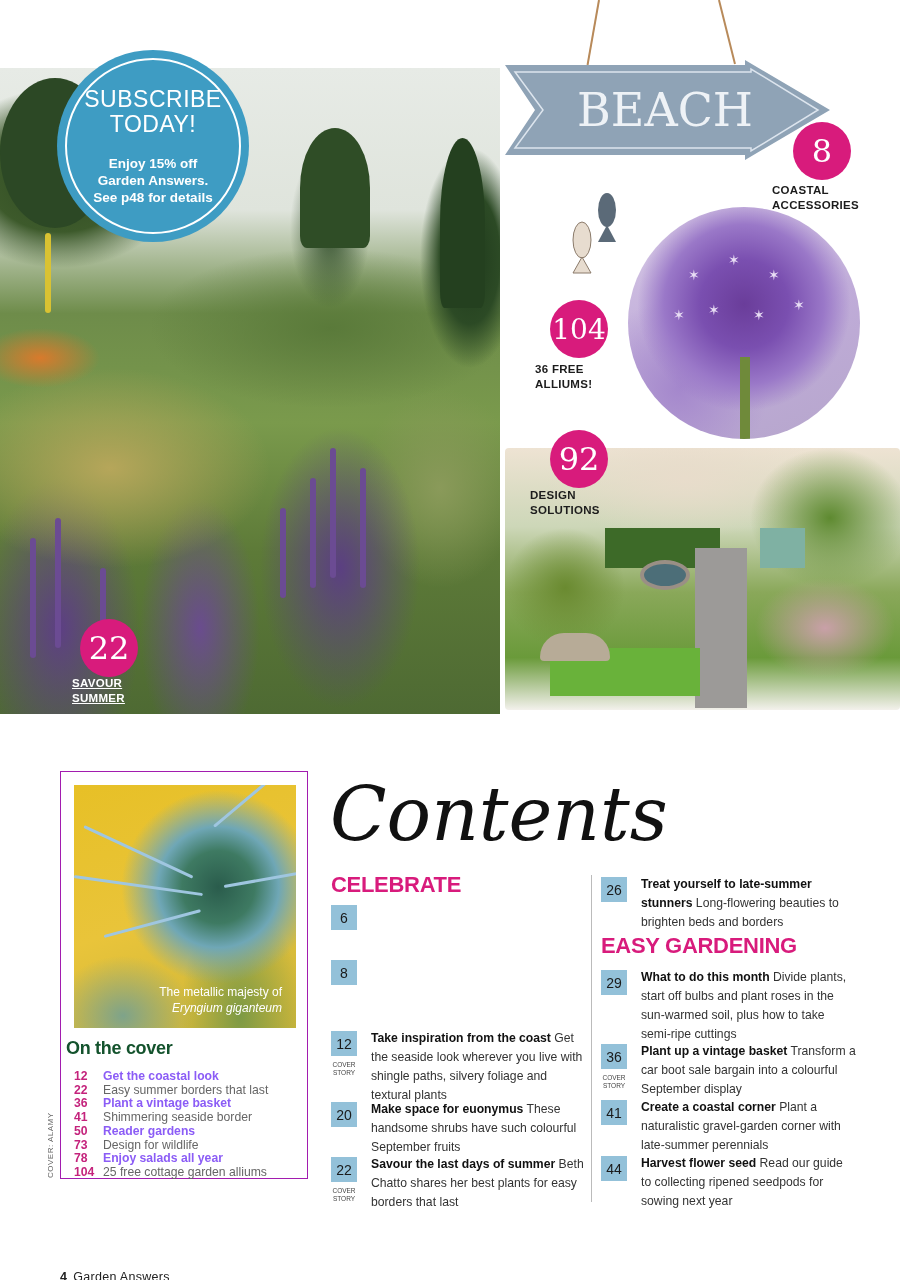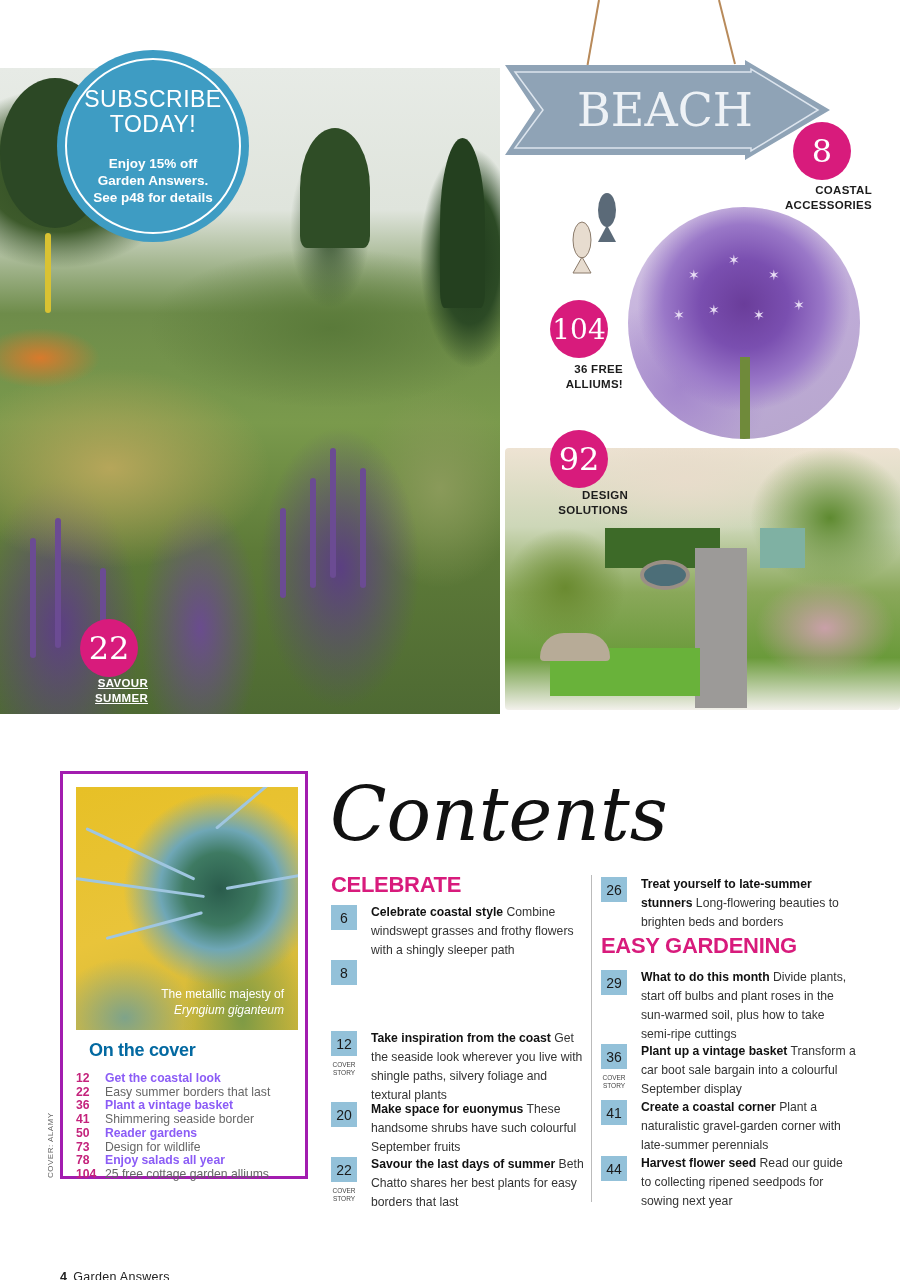--- a/index.html
+++ b/index.html
@@ -24,21 +24,21 @@
   .hero .tree { position: absolute; border-radius: 50% 50% 10% 10%; background: #24401f; }
 
   .subscribe { position: absolute; left: 57px; top: 50px; width: 192px; height: 192px; border-radius: 50%;
     background: #3e9cc3; color: #fff; text-align: center; display: flex; flex-direction: column; justify-content: center; align-items: center; }
   .subscribe::before { content: ""; position: absolute; inset: 8px; border: 2px solid #fff; border-radius: 50%; }
   .subscribe .big { font-size: 23px; font-weight: 400; line-height: 25px; letter-spacing: 0.5px; }
   .subscribe .small { font-size: 13.5px; font-weight: 700; line-height: 17px; margin-top: 18px; }
 
   .badge { position: absolute; width: 58px; height: 58px; border-radius: 50%; background: #d81b7c; color: #fff;
     display: flex; align-items: center; justify-content: center; font-family: "DejaVu Serif", serif; font-size: 32px; }
-  .badge-label { position: absolute; text-align: right; font-size: 11.5px; font-weight: 700; line-height: 15px; letter-spacing: 0.3px; }
+  .badge-label { position: absolute; text-align: left; font-size: 11.5px; font-weight: 700; line-height: 15px; letter-spacing: 0.3px; }
   .badge-label.white { color: #fff; }
   .badge-label.dark { color: #1c1c1c; }
 
   
   .rope { position: absolute; width: 2px; background: #b88a5a; transform-origin: top center; }
   .beach-sign { position: absolute; left: 505px; top: 60px; width: 325px; height: 100px; }
   .beach-sign svg { width: 100%; height: 100%; }
   .fish { position: absolute; }
 
   .allium { position: absolute; left: 628px; top: 207px; width: 232px; height: 232px; border-radius: 50%; overflow: hidden;
@@ -57,31 +57,31 @@
       radial-gradient(ellipse 140px 60px at 180px 30px, #e8dccb 0%, transparent 100%),
       linear-gradient(180deg, #eee3d3 0%, #cdd7b8 30%, #8aa85a 55%, #6a9a3a 80%, #f3f1ec 100%); }
   .design-img .path { position: absolute; left: 190px; top: 100px; width: 52px; height: 160px; background: #9c9a98; }
   .design-img .lawn { position: absolute; left: 45px; top: 200px; width: 150px; height: 48px; background: #69b23a; }
   .design-img .pond { position: absolute; left: 135px; top: 112px; width: 50px; height: 30px; border-radius: 50%; background: #4c6e78; border: 4px solid #9a8f85; }
   .design-img .hedge { position: absolute; left: 100px; top: 80px; width: 115px; height: 40px; background: #3d6a28; }
   .design-img .shed { position: absolute; left: 255px; top: 80px; width: 45px; height: 40px; background: #7fb1a3; }
   .design-img .bench { position: absolute; left: 35px; top: 185px; width: 70px; height: 28px; border-radius: 35px 35px 6px 6px; background: #b7ab97; }
 
   
-  .cover-box { position: absolute; left: 60px; top: 771px; width: 248px; height: 408px; border: 3px solid #a21caf; }
+  .cover-box { position: absolute; left: 60px; top: 771px; width: 248px; height: 408px; border: 1px solid #a21caf; }
   .cover-img { position: absolute; left: 13px; top: 13px; width: 222px; height: 243px; overflow: hidden;
     background:
       radial-gradient(circle at 65% 42%, #2a5c4c 0%, #3e7a62 18%, #6fa7b6 30%, transparent 48%),
       radial-gradient(ellipse 70px 60px at 22% 95%, #7ea38a 0%, transparent 100%),
       radial-gradient(ellipse 60px 120px at 75% 95%, #7d9a45 0%, transparent 100%),
       linear-gradient(160deg, #e7c026 0%, #e9c43a 50%, #c9b43a 100%); }
   .cover-img .spike { position: absolute; height: 3px; background: #9fc6e0; border-radius: 2px; transform-origin: left center; }
   .cover-caption { position: absolute; right: 14px; bottom: 12px; text-align: right; color: #fff; font-size: 12px; line-height: 16px; }
   .cover-caption i { font-style: italic; }
-  .cover-title { position: absolute; left: 26px; top: 266px; font-size: 18px; font-weight: 700; color: #0369a1; letter-spacing: -0.3px; }
+  .cover-title { position: absolute; left: 5px; top: 266px; font-size: 18px; font-weight: 700; color: #14532d; letter-spacing: -0.3px; }
   .cover-list { position: absolute; left: 13px; top: 298px; list-style: none; }
   .cover-list li { display: flex; font-size: 12.2px; line-height: 13.7px; }
   .cover-list .num { width: 29px; color: #c4237c; font-weight: 700; }
   .cover-list .txt.bold { font-weight: 700; color: #8b5cf6; }
   .cover-list .txt.light { color: #666; }
   .credit { position: absolute; left: 46px; top: 1178px; transform: rotate(-90deg); transform-origin: left top; font-size: 8px; color: #666; letter-spacing: 0.5px; }
 
   
   .contents-title { position: absolute; left: 330px; top: 762px; width: 360px; height: 100px; }
   .contents-title svg { width: 100%; height: 100%; }
@@ -242,21 +242,20 @@
 <div class="contents-title">
   <svg viewBox="0 0 360 100">
     <text x="0" y="78" font-family="DejaVu Serif, serif" font-style="italic" font-size="74" fill="#111">Contents</text>
   </svg>
 </div>
 
 <div class="section-head" style="left:331px;top:872px;">CELEBRATE</div>
 
 <div class="entry" style="left:331px;top:903px;height:52px;">
   <div class="numbox">6</div>
-  <div class="body"><b>Celebrate coastal style</b><span> Combine windswept grasses and frothy flowers with a shingly sleeper path</span></div>
 </div>
 
 <div class="entry" style="left:331px;top:958px;height:70px;">
   <div class="numbox">8</div>
 </div>
 
 <div class="entry" style="left:331px;top:1029px;height:70px;">
   <div class="numbox">12</div>
   <div class="cover-story">
       <div>COVER</div>

